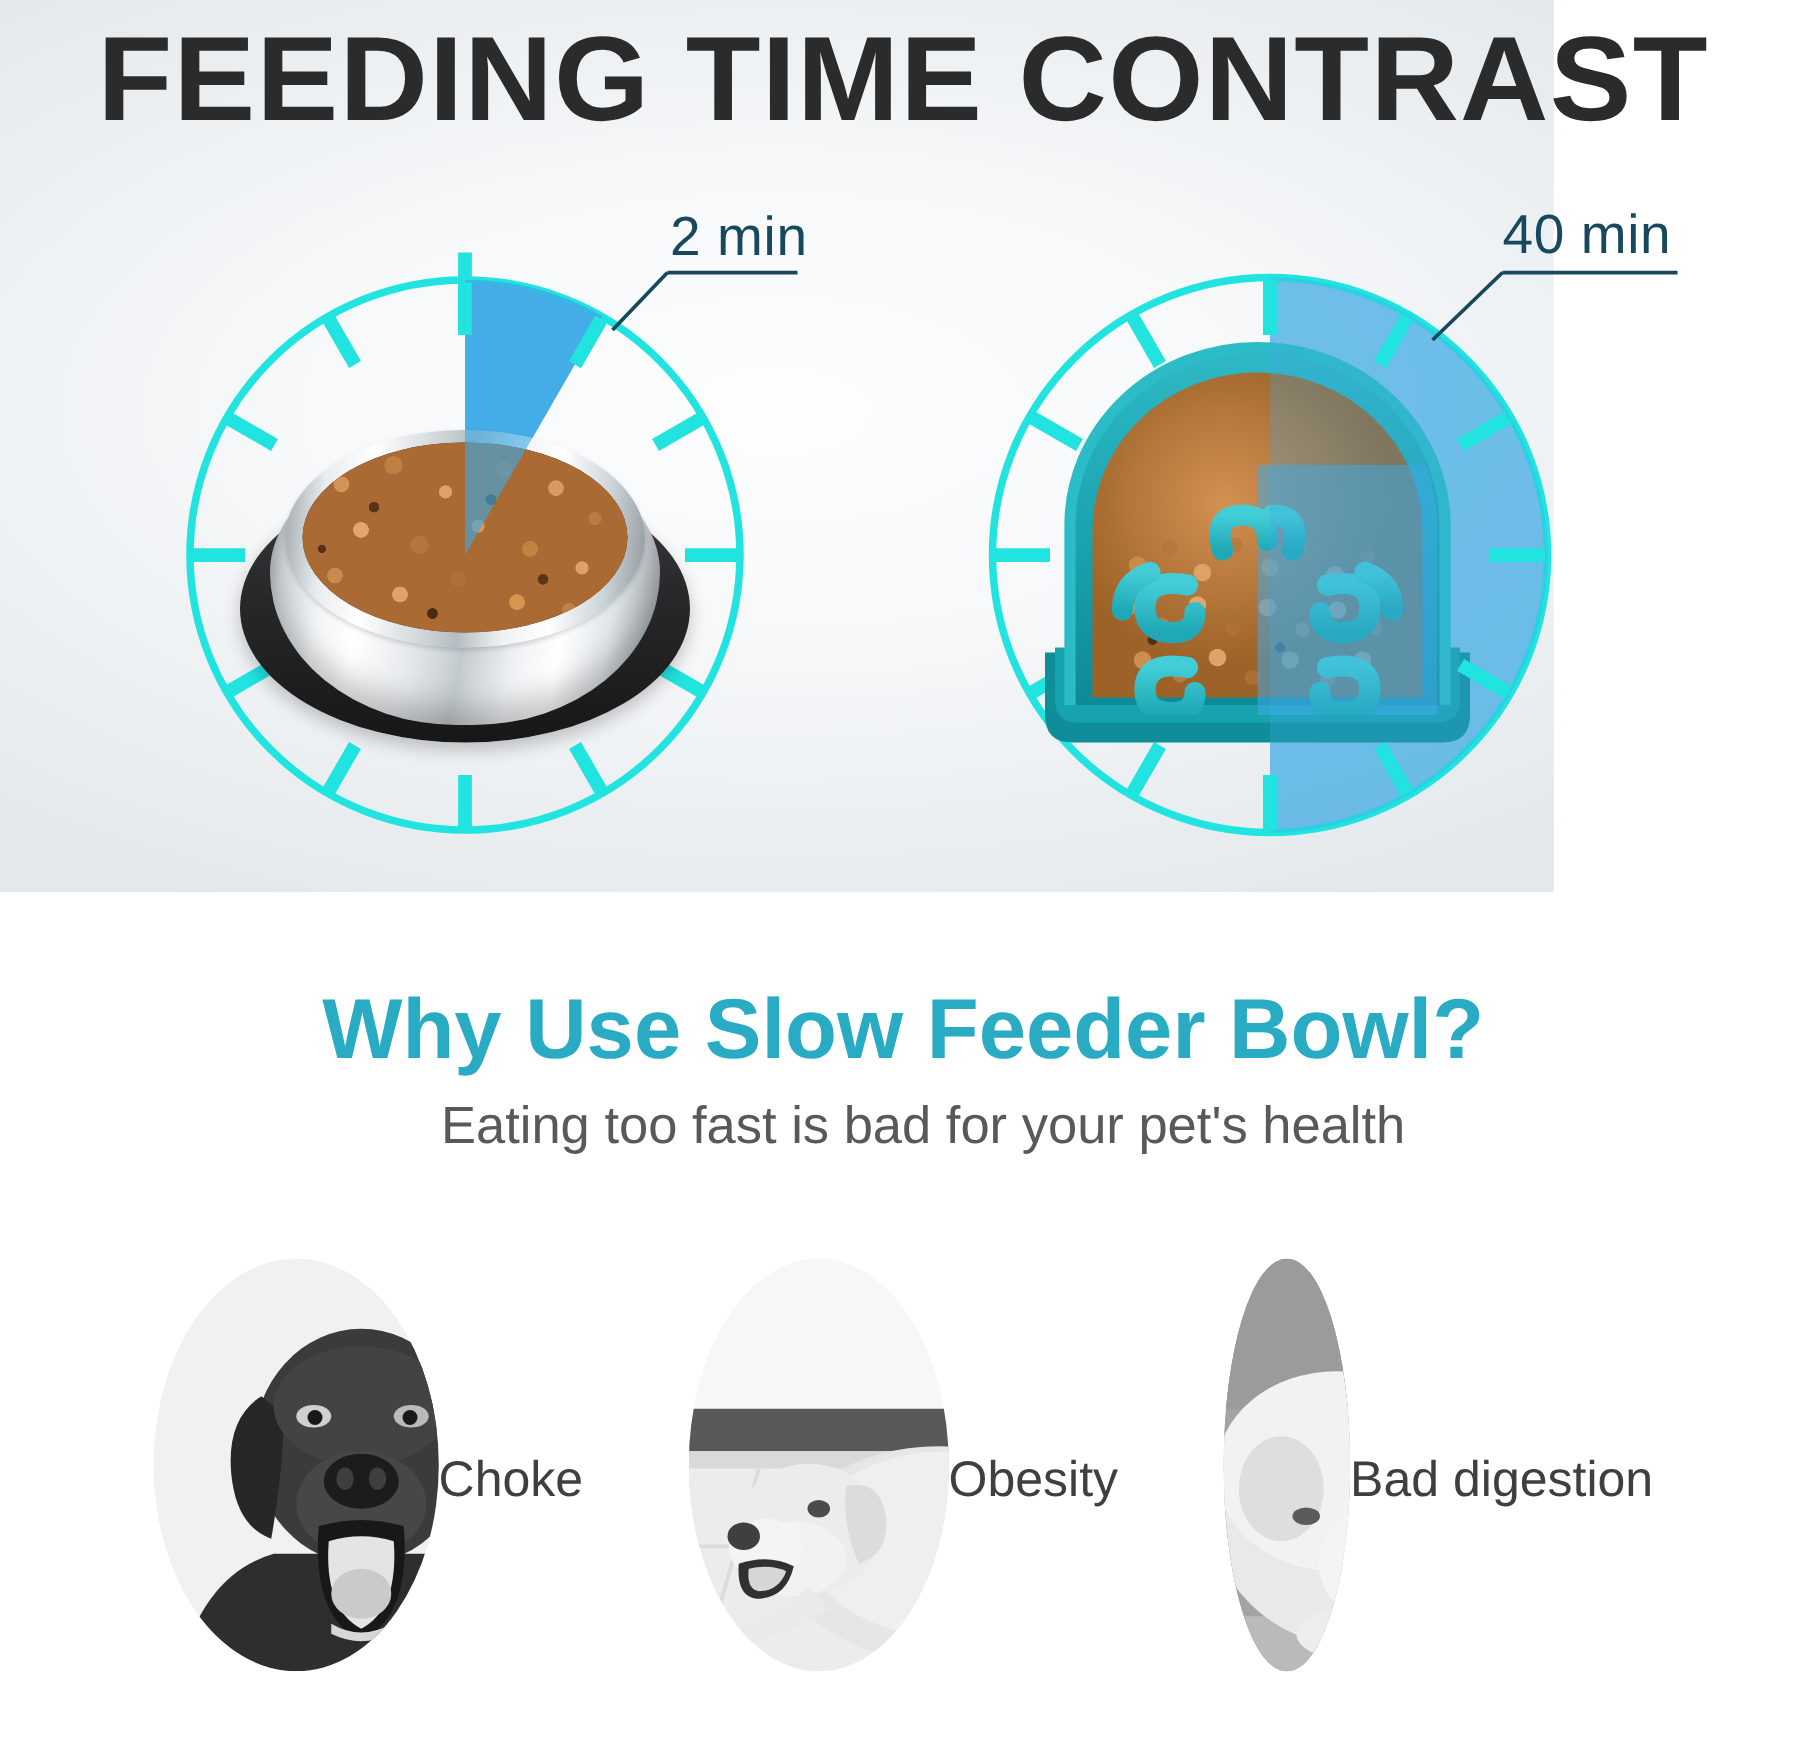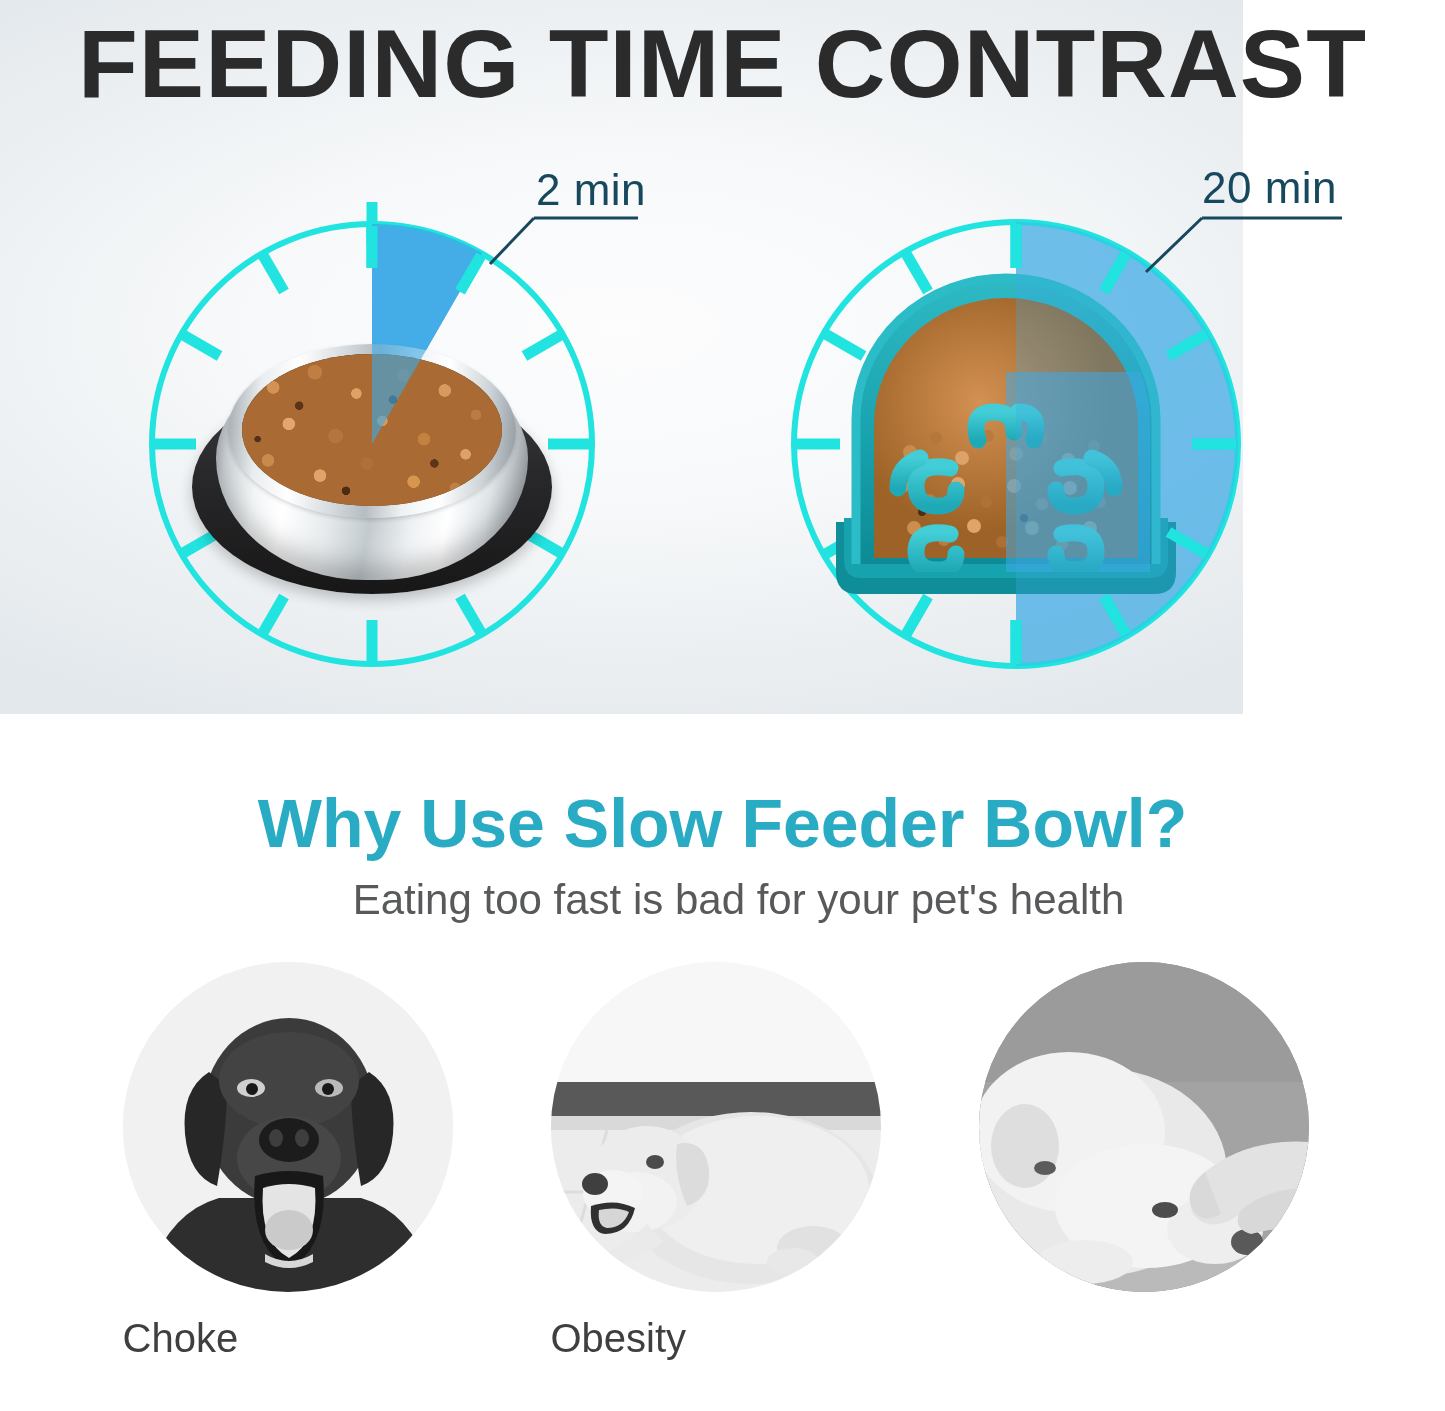--- a/index.html
+++ b/index.html
@@ -131,21 +131,21 @@
   .sub-text{
     position:absolute;left:16px;top:162px;width:1445px;text-align:center;
     font-family:"Liberation Sans Narrow","Liberation Sans",sans-serif;
     font-size:42px;color:#58595b;white-space:nowrap;
   }
 
   .cards{
     position:absolute;left:0;top:248px;width:1445px;height:420px;
     display:flex;justify-content:center;gap:84px;
   }
-  .card{width:344px;display:flex;flex-direction:column;}
+  .card{width:344px;display:flex;flex-direction:row;align-items:center;}
   .photo{
     width:330px;height:330px;border-radius:50%;
     overflow:hidden;position:relative;
     filter:grayscale(100%);
   }
   .caption{
     margin-top:24px;
     font-family:"Liberation Sans Narrow","Liberation Sans",sans-serif;
     font-size:40px;color:#3f3f41;white-space:nowrap;
   }
@@ -330,21 +330,21 @@
           <line x1="276" y1="20" x2="276" y2="64" transform="rotate(60 276 240)"></line>
           <line x1="276" y1="20" x2="276" y2="64" transform="rotate(90 276 240)"></line>
           <line x1="276" y1="20" x2="276" y2="64" transform="rotate(120 276 240)"></line>
           <line x1="276" y1="20" x2="276" y2="64" transform="rotate(150 276 240)"></line>
           <line x1="276" y1="20" x2="276" y2="64" transform="rotate(180 276 240)"></line>
         </g>
       </svg>
     </div>
 
     <div class="time-label" style="left:1202px;top:163px;">
-      <span>20 min</span>
+      <span>40 min</span>
     </div>
     <svg style="position:absolute;left:1090px;top:168px;" width="270" height="110">
       <line x1="112" y1="50" x2="252" y2="50" stroke="#17485e" stroke-width="3"></line>
       <line x1="112" y1="50" x2="56" y2="104" stroke="#17485e" stroke-width="3"></line>
     </svg>
 
   </div>
 
   <div class="bottom-panel">
 
@@ -448,18 +448,19 @@
             <ellipse cx="186" cy="248" rx="13" ry="8" fill="#4b4c4e"></ellipse>
             <ellipse cx="66" cy="206" rx="11" ry="7" fill="#5a5b5d"></ellipse>
 
             <ellipse cx="106" cy="300" rx="48" ry="22" fill="#ededec"></ellipse>
 
             <path d="M 330 180 Q 268 176 226 210 Q 204 228 214 252 Q 230 272 258 254 Q 296 228 330 230 Z" fill="#e3e2e0"></path>
             <path d="M 226 210 q -20 16 -14 34 q 8 20 30 8" fill="#dad9d7"></path>
             <path d="M 330 226 Q 288 226 262 248 Q 252 266 272 272 Q 302 264 330 266 Z" fill="#d9d8d6"></path>
           </svg>
         </div>
+        <div class="caption">Bad digestion</div>
       </div>
 
     </div>
   </div>
 
 </div>
 
 </body></html>

